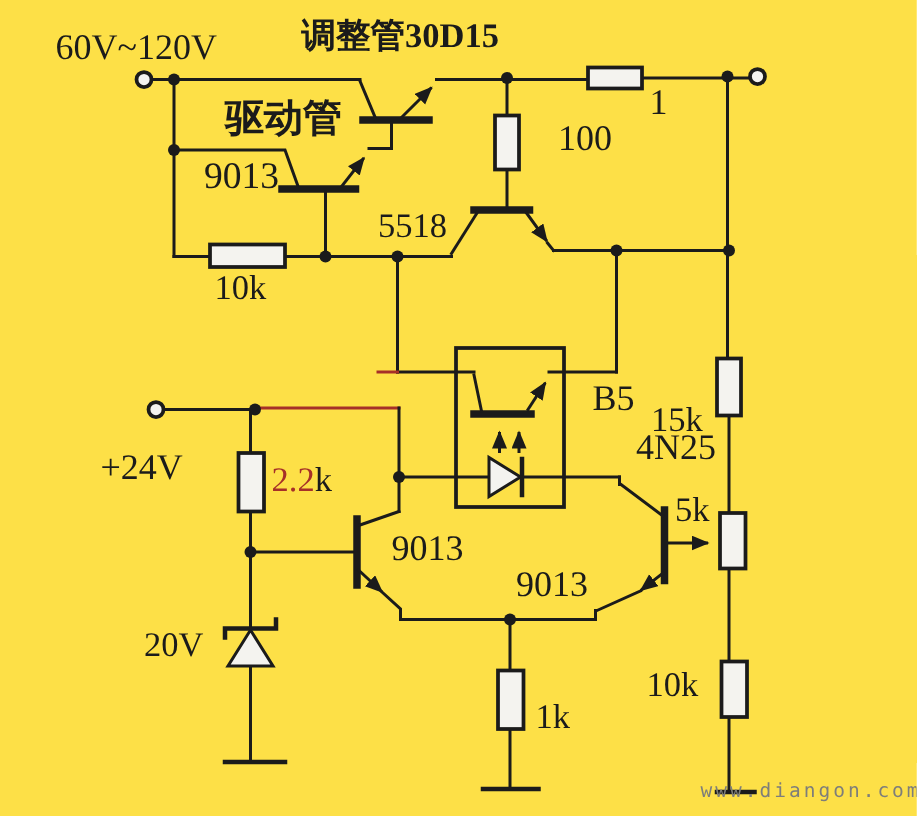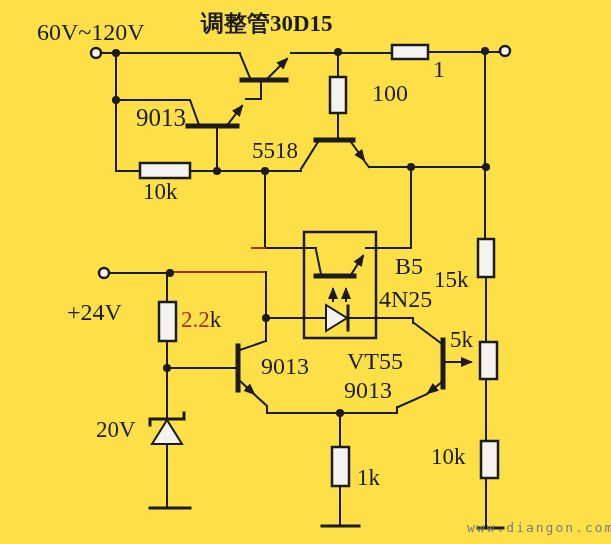--- a/index.html
+++ b/index.html
@@ -153,45 +153,45 @@
       <circle cx="266" cy="318" r="4"></circle>
       <circle cx="167" cy="368" r="4"></circle>
       <circle cx="340" cy="413" r="4"></circle>
     </g>
   </svg>
 
   <div class="label" style="left:37px;top:20px;font-size:24px;">60V~120V</div>
 
   <div class="label cjk" style="left:201px;top:12px;font-size:23px;">调整管30D15</div>
 
+  <div class="label cjk" style="left:150px;top:65px;font-size:26px;">驱动管</div>
 
   <div class="label" style="left:136px;top:105px;font-size:25px;">9013</div>
 
   <div class="label" style="left:252px;top:139px;font-size:23px;">5518</div>
 
   <div class="label" style="left:143px;top:180px;font-size:23px;">10k</div>
 
   <div class="label" style="left:352px;top:81px;font-size:24px;margin-left:20px;">100</div>
 
   <div class="label" style="left:433px;top:57px;font-size:24px;">1</div>
 
 
   <div class="label" style="left:434px;top:240px;font-size:23px;margin-top:28px;">15k</div>
 
   <div class="label" style="left:395px;top:254px;font-size:24px;">B5</div>
 
-  <div class="label" style="left:379px;top:287px;font-size:24px;">4N25</div>
+  <div class="label" style="left:379px;top:287px;font-size:24px;padding-left:45px;">4N25</div>
 
   <div class="label" style="left:67px;top:300px;font-size:24px;">+24V</div>
 
   <div class="label" style="left:181px;top:308px;font-size:23px;"><span class="red-text">2.2</span><span>k</span></div>
 
   <div class="label" style="left:261px;top:354px;font-size:24px;">9013</div>
 
-  <div class="label" style="left:347px;top:349px;font-size:24px;">VT55</div>
 
   <div class="label" style="left:344px;top:378px;font-size:24px;">9013</div>
 
   <div class="label" style="left:450px;top:328px;font-size:23px;">5k</div>
 
   <div class="label" style="left:96px;top:418px;font-size:23px;">20V</div>
 
   <div class="label" style="left:357px;top:466px;font-size:23px;">1k</div>
 
   <div class="label" style="left:431px;top:445px;font-size:23px;">10k</div>

